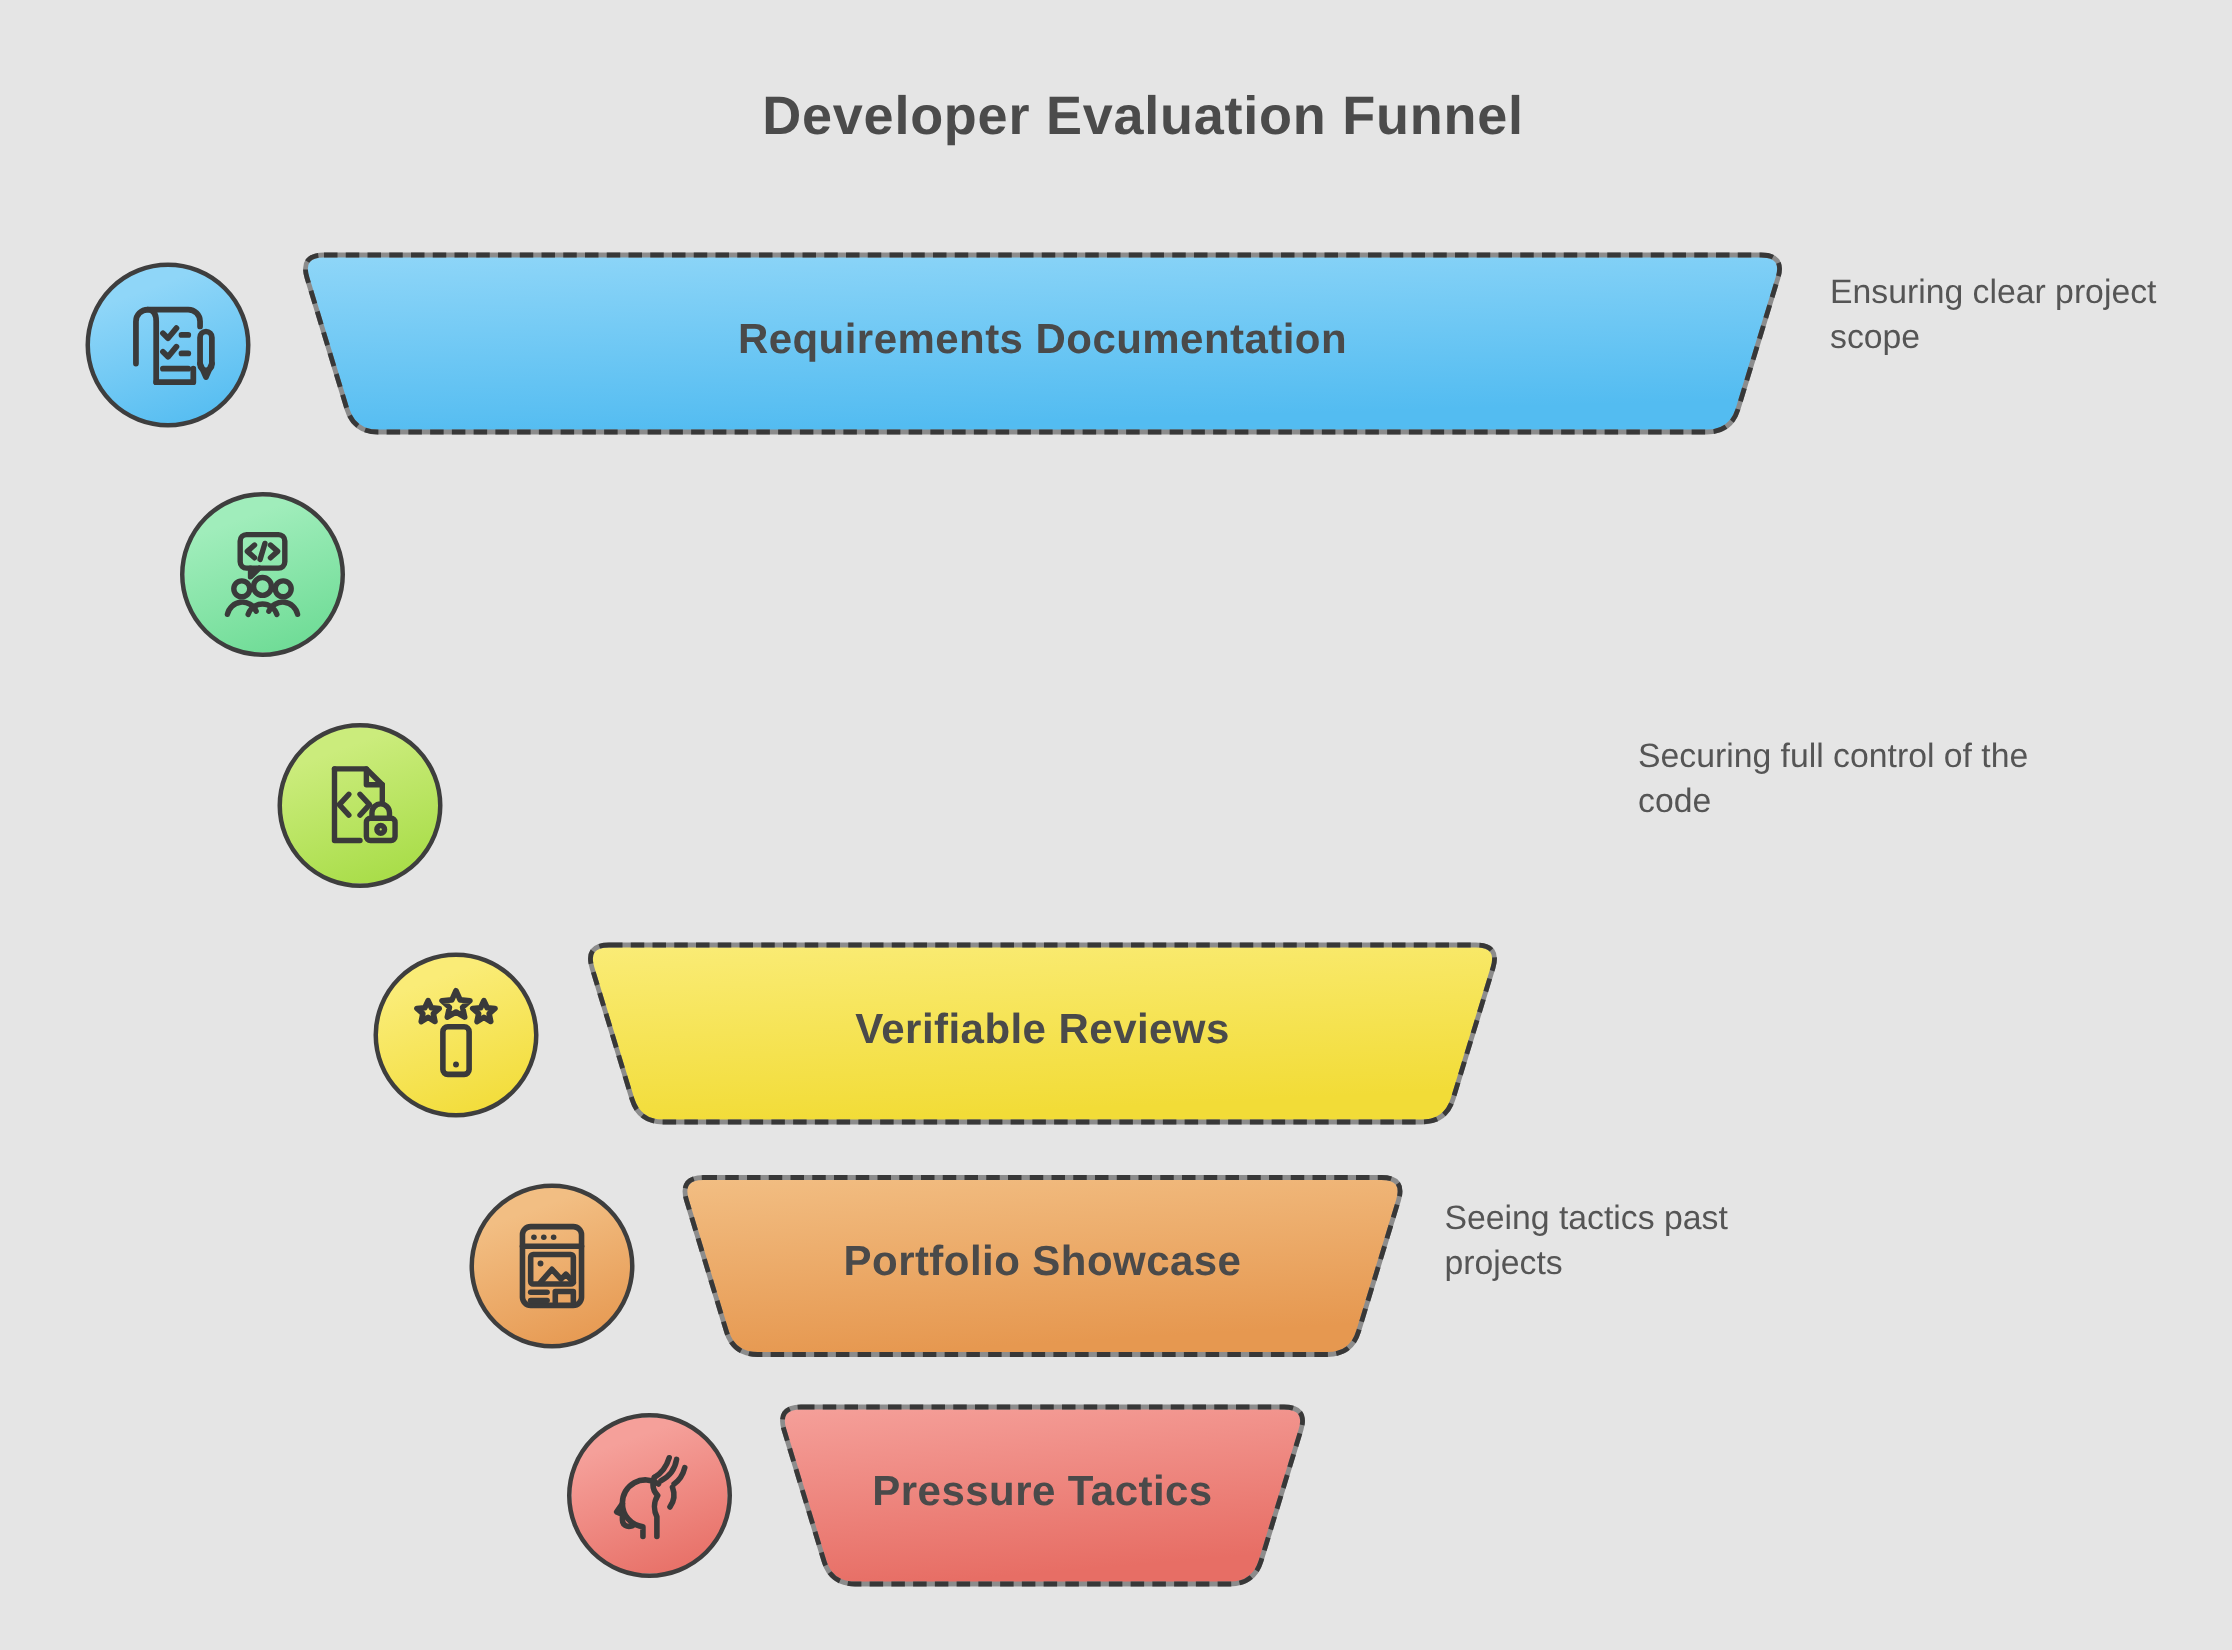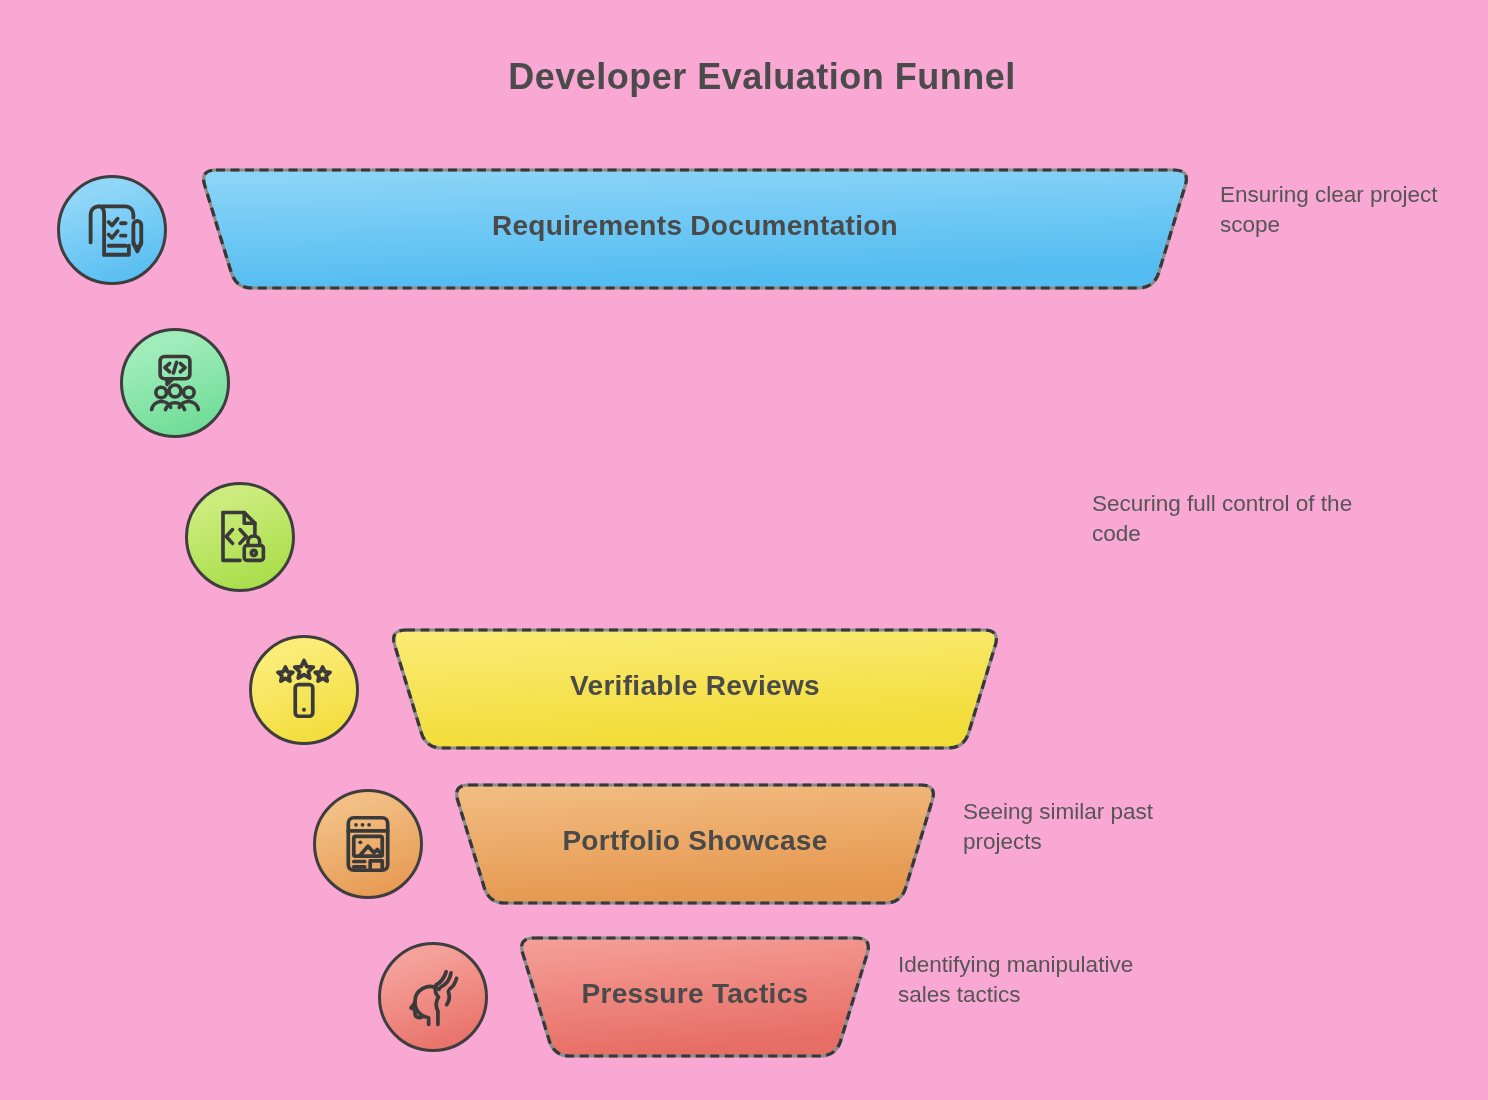--- a/index.html
+++ b/index.html
@@ -1,17 +1,17 @@
 <!DOCTYPE html>
 <html><head>
 <meta charset="utf-8">
 <style>
   html,body{margin:0;padding:0;background:#ffffff;}
   body{font-family:"Liberation Sans",sans-serif;}
-  .canvas{position:relative;width:1488px;height:1100px;background:#f9a8d4;overflow:hidden;}
+  .canvas{position:relative;width:1488px;height:1100px;background:#e5e5e5;overflow:hidden;}
 
   .page-title{
     position:absolute;left:0;top:56px;width:1524px;text-align:center;
     font-size:36px;font-weight:bold;color:#4b4b4b;letter-spacing:.5px;
   }
 
   .seg{position:absolute;}
   .seg svg{display:block;}
   .seg .seg-label{
     position:absolute;left:0;top:0;right:0;bottom:6px;
@@ -156,21 +156,21 @@
           <linearGradient id="g5" x1="0" y1="0" x2="0.25" y2="1">
         <stop offset="0" stop-color="#F2BE83"></stop>
             <stop offset="1" stop-color="#E69850"></stop>
           </linearGradient>
         </defs>
       <path class="trap-base" fill="url(#g5)" d="M16 0 L468 0 Q484 0 479.3 15.3 L452.7 102.7 Q448 118 432 118 L52 118 Q36 118 31.3 102.7 L4.7 15.3 Q0 0 16 0 Z"></path>
       <path class="trap-dash" d="M16 0 L468 0 Q484 0 479.3 15.3 L452.7 102.7 Q448 118 432 118 L52 118 Q36 118 31.3 102.7 L4.7 15.3 Q0 0 16 0 Z"></path>
     </svg>
     <div class="seg-label">Portfolio Showcase</div>
   </div>
-  <div class="desc d5">Seeing similar past projects</div>
+  <div class="desc d5">Seeing tactics past projects</div>
 
   <div class="icon-circle c6" style="background: linear-gradient(160deg, rgb(245, 160, 154) 20%, rgb(231, 110, 101) 95%);">
     <svg width="70" height="70" viewBox="0 0 64 64">
       <path d="M28 57 v-6 c-7.5 -1 -12.5 -7 -12.5 -14 a14 14 0 0 1 22 -12"></path>
       <path d="M15.5 37 l-3.5 5 3.5 1.5 v3.5 c0 3 2.5 4.5 6 3.5"></path>
       <path d="M44 9 c-1.5 5 -4 9 -9 12"></path>
       <path d="M39 23 c5 -2.5 8.5 -7 9.5 -13"></path>
       <path d="M47 25 c3.5 -2.5 5.5 -6 6.5 -10"></path>
       <path d="M35 21 c-1.5 4 -1 8 2 11 c-2.5 4 -2.5 9 -0.5 13 v12"></path>
       <path d="M46 27 c1.5 4 1 8.5 -1.5 12"></path>
@@ -182,15 +182,14 @@
           <linearGradient id="g6" x1="0" y1="0" x2="0.25" y2="1">
         <stop offset="0" stop-color="#F5A09A"></stop>
             <stop offset="1" stop-color="#E76E65"></stop>
           </linearGradient>
         </defs>
       <path class="trap-base" fill="url(#g6)" d="M16 0 L338 0 Q354 0 349.3 15.3 L322.7 102.7 Q318 118 302 118 L52 118 Q36 118 31.3 102.7 L4.7 15.3 Q0 0 16 0 Z"></path>
       <path class="trap-dash" d="M16 0 L338 0 Q354 0 349.3 15.3 L322.7 102.7 Q318 118 302 118 L52 118 Q36 118 31.3 102.7 L4.7 15.3 Q0 0 16 0 Z"></path>
     </svg>
     <div class="seg-label">Pressure Tactics</div>
   </div>
-  <div class="desc d6">Identifying manipulative sales tactics</div>
 
 </div>
 
 </body></html>

